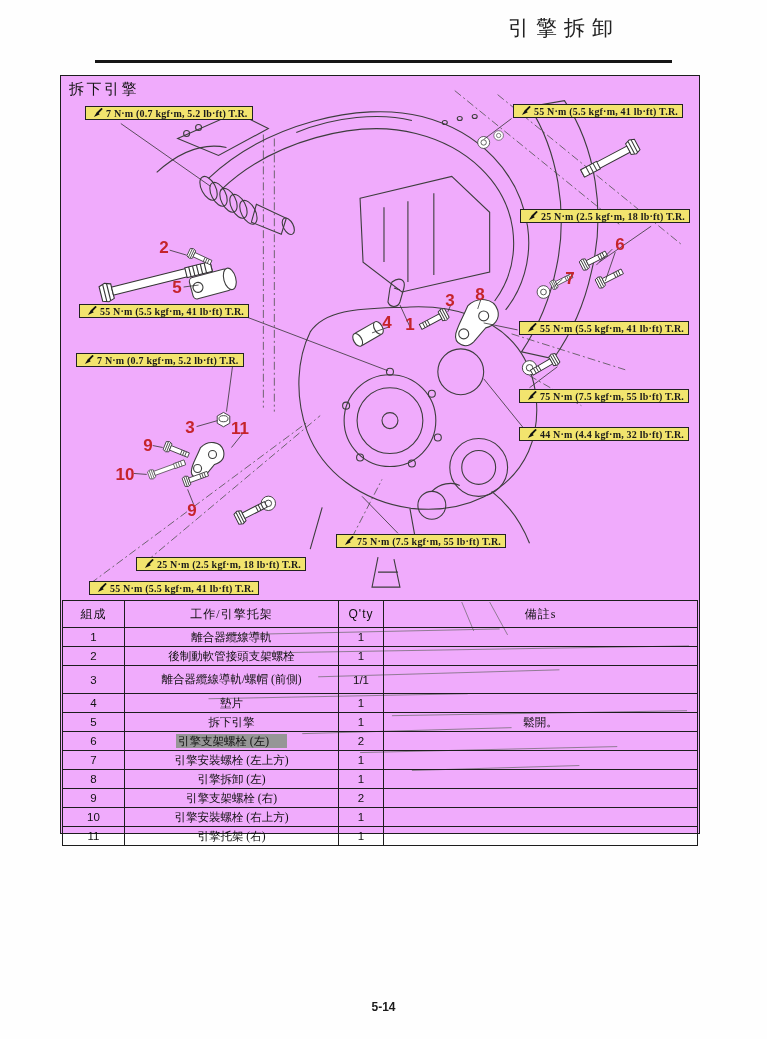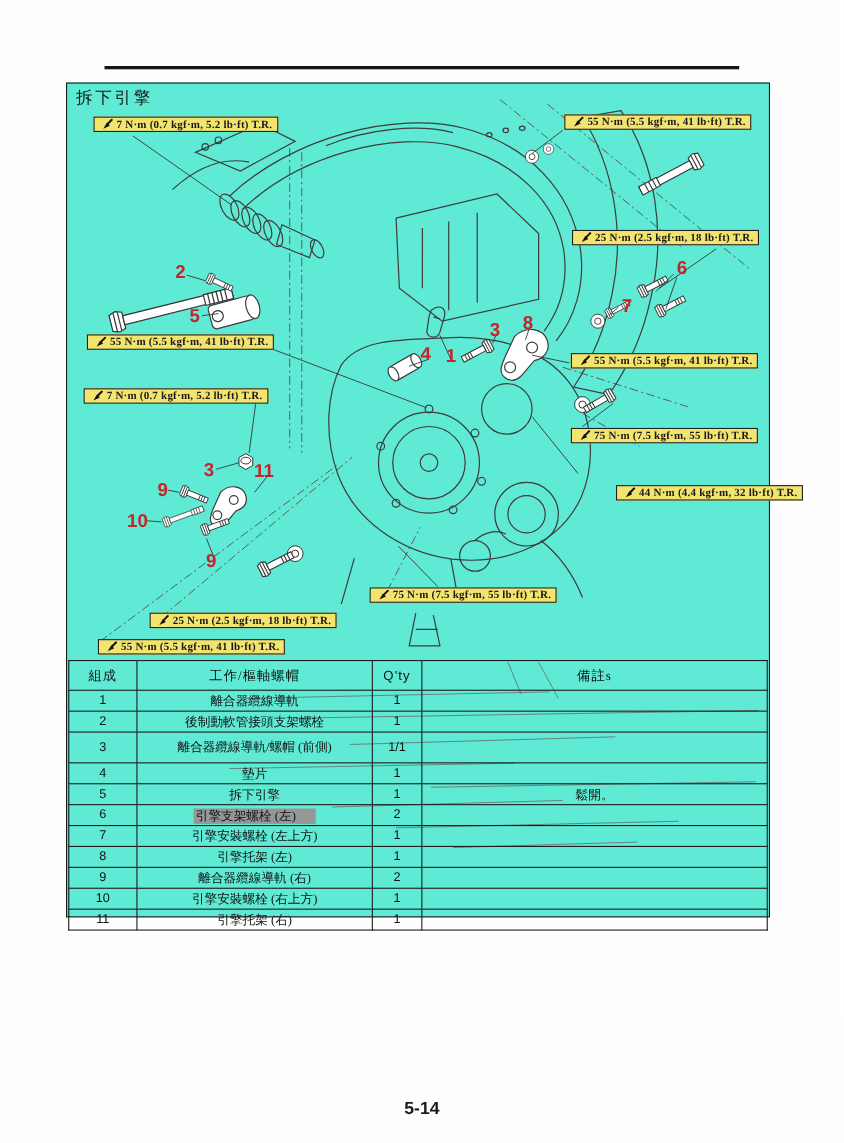--- a/index.html
+++ b/index.html
@@ -7,21 +7,21 @@
     position:relative;width:767px;height:1039px;background:#fefefe;overflow:hidden;
     font-family:"Liberation Serif","DejaVu Serif",serif;color:#111;
   }
   .doc-title{
     position:absolute;top:14px;left:508px;width:260px;
     font-size:21px;letter-spacing:7px;color:#222;
   }
   .title-rule{position:absolute;top:60px;left:95px;width:577px;height:3px;background:#161616;}
   .figure-box{
     position:absolute;left:60px;top:75px;width:638px;height:757px;
-    border:1.6px solid #1d1d1d;background:#5eead4;
+    border:1.6px solid #1d1d1d;background:#f0abfc;
   }
   .fig-heading{
     position:absolute;left:8px;top:4px;font-size:15px;letter-spacing:2.5px;color:#151515;z-index:6;
   }
   svg.art{position:absolute;left:0;top:0;z-index:1;}
   .torque-label{
     position:absolute;z-index:5;display:flex;align-items:center;gap:3px;
     background:#f2e46e;border:1.2px solid #222;height:14px;padding:1px 4px 1px 7px;
     font-size:10px;font-weight:bold;letter-spacing:0.2px;white-space:nowrap;color:#1a1a1a;
     box-sizing:border-box;
@@ -43,28 +43,29 @@
   }
   table.parts thead th{height:26px;text-align:center;font-size:12px;letter-spacing:1px;}
   table.parts td{height:18px;}
   tr.tall td{height:27px;}
   td.c-no,td.c-qty{text-align:center;font-family:"Liberation Sans","DejaVu Sans",sans-serif;font-size:11.5px;}
   th.h-qty{font-family:"Liberation Sans","DejaVu Sans",sans-serif;letter-spacing:0;margin-top:40px;}
   td.c-job,td.c-rem{text-align:center;}
   .hl{background:#969696;padding:1px 18px 1px 2px;}
   .page-number{
     position:absolute;left:0;right:0;top:1000px;text-align:center;
-    font-family:"Liberation Sans","DejaVu Sans",sans-serif;font-size:16px;font-weight:bold;color:#1a1a1a;
+    font-family:"Liberation Sans","DejaVu Sans",sans-serif;font-size:12px;font-weight:bold;color:#1a1a1a;
   }
 </style>
 </head>
 <body>
 
 <div class="page">
 
+  <div class="doc-title">引擎拆卸</div>
   <div class="title-rule"></div>
 
   <div class="figure-box">
     <div class="fig-heading">拆下引擎</div>
 
     <svg class="art" width="638" height="757" viewBox="0 0 640 758">
       <defs>
         <g id="hexbolt" stroke="#333" stroke-width="1" fill="#fff">
           <path d="M0 -5.5 L4 -7 L8 -5.5 L8 5.5 L4 7 L0 5.5 Z"></path>
           <line x1="2.7" y1="-6.2" x2="2.7" y2="6.2"></line>
@@ -252,21 +253,21 @@
     <table class="parts">
       <colgroup>
           <col style="width:62px">
           <col style="width:214px">
           <col style="width:45px">
           <col>
         </colgroup>
       <thead>
         <tr>
           <th>組成</th>
-          <th>工作/樞軸螺帽</th>
+          <th>工作/引擎托架</th>
           <th class="h-qty">Q'ty</th>
           <th>備註s</th>
         </tr>
       </thead>
       <tbody>
         <tr>
           <td class="c-no">1</td>
           <td class="c-job">離合器纜線導軌</td>
           <td class="c-qty">1</td>
           <td class="c-rem"></td>
@@ -302,27 +303,27 @@
           <td class="c-rem"></td>
         </tr>
         <tr>
           <td class="c-no">7</td>
           <td class="c-job">引擎安裝螺栓 (左上方)</td>
           <td class="c-qty">1</td>
           <td class="c-rem"></td>
         </tr>
         <tr>
           <td class="c-no">8</td>
-          <td class="c-job">引擎托架 (左)</td>
+          <td class="c-job">引擎拆卸 (左)</td>
           <td class="c-qty">1</td>
           <td class="c-rem"></td>
         </tr>
         <tr>
           <td class="c-no">9</td>
-          <td class="c-job">離合器纜線導軌 (右)</td>
+          <td class="c-job">引擎支架螺栓 (右)</td>
           <td class="c-qty">2</td>
           <td class="c-rem"></td>
         </tr>
         <tr>
           <td class="c-no">10</td>
           <td class="c-job">引擎安裝螺栓 (右上方)</td>
           <td class="c-qty">1</td>
           <td class="c-rem"></td>
         </tr>
         <tr>
@@ -376,21 +377,21 @@
         </svg>
         <span>55 N·m (5.5 kgf·m, 41 lb·ft) T.R.</span>
       </div>
     <div class="torque-label" style="left:458px;top:313px;">
         <svg class="wico" width="10" height="10" viewBox="0 0 11 11">
           <path d="M1 10 L4.5 4 L7.5 7 Z" fill="#111"></path>
           <line x1="5" y1="5.5" x2="10" y2="0.5" stroke="#111" stroke-width="2"></line>
         </svg>
         <span>75 N·m (7.5 kgf·m, 55 lb·ft) T.R.</span>
       </div>
-    <div class="torque-label" style="left:458px;top:365px;margin-left:41px;">
+    <div class="torque-label" style="left:458px;top:351px;">
         <svg class="wico" width="10" height="10" viewBox="0 0 11 11">
           <path d="M1 10 L4.5 4 L7.5 7 Z" fill="#111"></path>
           <line x1="5" y1="5.5" x2="10" y2="0.5" stroke="#111" stroke-width="2"></line>
         </svg>
         <span>44 N·m (4.4 kgf·m, 32 lb·ft) T.R.</span>
       </div>
     <div class="torque-label" style="left:275px;top:458px;">
         <svg class="wico" width="10" height="10" viewBox="0 0 11 11">
           <path d="M1 10 L4.5 4 L7.5 7 Z" fill="#111"></path>
           <line x1="5" y1="5.5" x2="10" y2="0.5" stroke="#111" stroke-width="2"></line>

